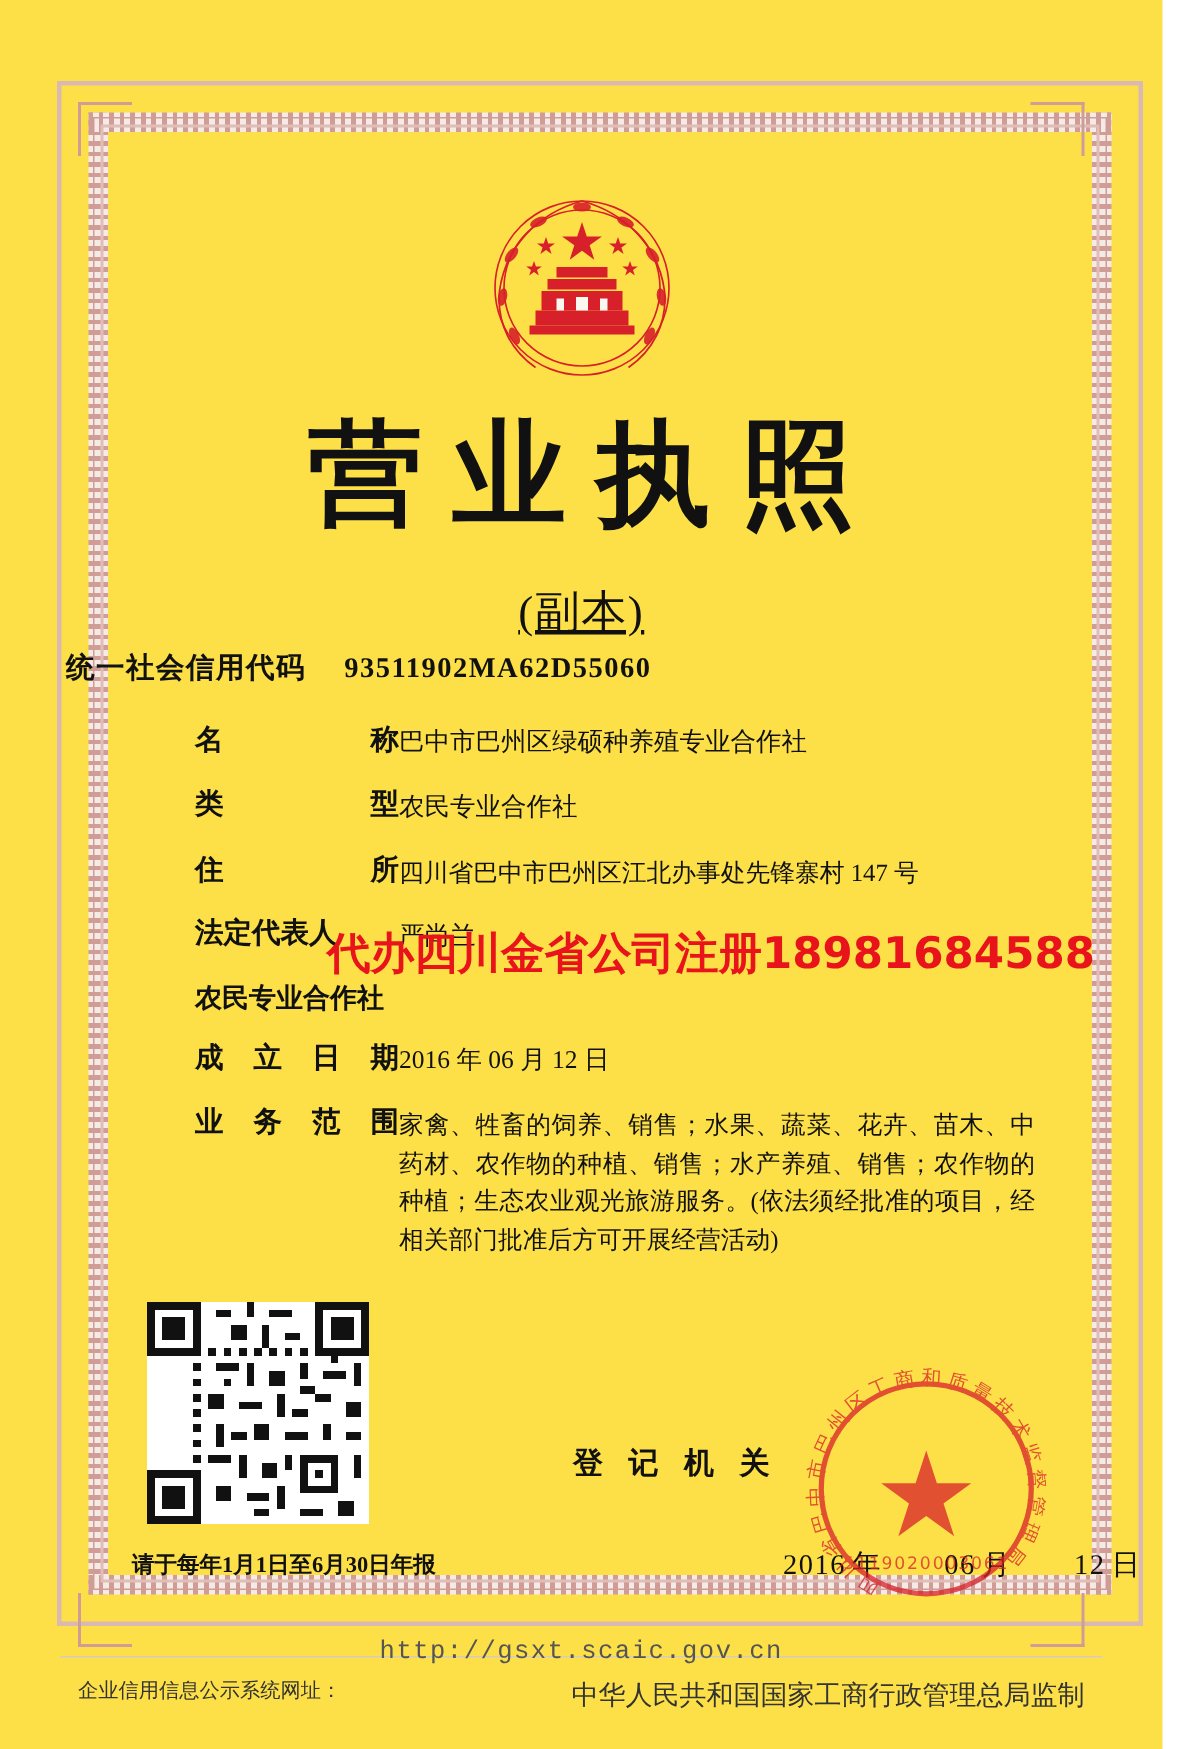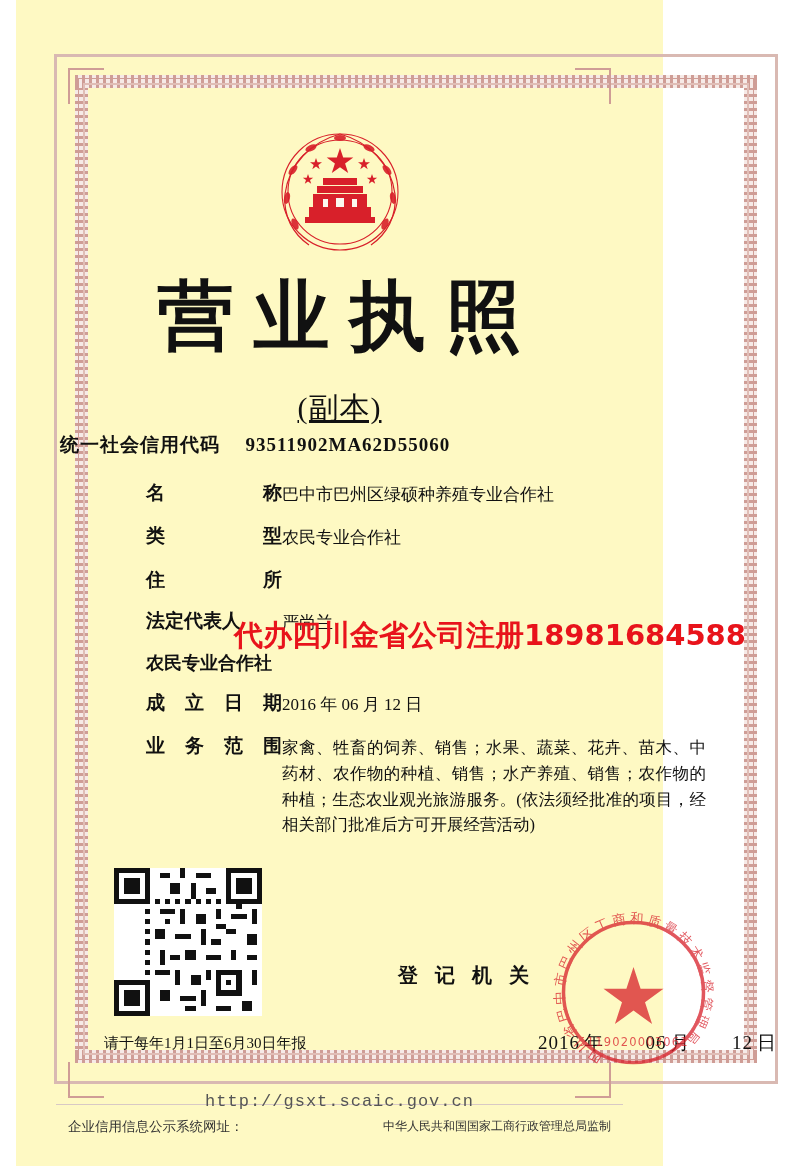--- a/index.html
+++ b/index.html
@@ -11,23 +11,23 @@
     width: 800px;
     height: 1166px;
     font-family: "Liberation Serif", serif;
     position: relative;
     overflow: hidden;
   }
 
   
   .page {
     position: absolute;
-    left: 16px; top: 0;
-    width: 647px; height: 1166px;
-    background: #fef9c3;
+    left: 0; top: 0;
+    width: 775px; height: 1166px;
+    background: #fde047;
   }
 
   
   .frame-outer {
     position: absolute;
     left: 38px; top: 54px;
     width: 724px; height: 1030px;
     border: 3px solid #d9b9b2;
     box-sizing: border-box;
   }
@@ -197,20 +197,21 @@
     opacity: .75;
   }
 
   
   .annual-note {
     position: absolute;
     left: 88px;
     top: 1034px;
     font-size: 15px;
     color: #111;
+    font-weight: bold;
   }
   .site-url {
     position: absolute;
     left: 0; right: 0;
     top: 1092px;
     text-align: center;
     font-family: "Liberation Mono", monospace;
     font-size: 17px;
     color: #555;
     letter-spacing: 1px;
@@ -219,21 +220,21 @@
     position: absolute;
     left: 52px;
     top: 1118px;
     font-size: 13.5px;
     color: #333;
   }
   .footer-right {
     position: absolute;
     right: 52px;
     top: 1118px;
-    font-size: 12px;
+    font-size: 18px;
     color: #333;
   }
   .bottom-rule {
     position: absolute;
     left: 40px; right: 40px;
     top: 1104px;
     height: 1px;
     background: #d8c9c5;
   }
 </style>
@@ -319,20 +320,21 @@
         <span>型</span>
       </div>
       <div class="value">农民专业合作社</div>
     </div>
 
     <div class="row">
       <div class="label spread">
         <span>住</span>
         <span>所</span>
       </div>
+      <div class="value small">四川省巴中市巴州区江北办事处先锋寨村 147 号</div>
     </div>
 
     <div class="row">
       <div class="label">法定代表人</div>
       <div class="value">严尚兰</div>
     </div>
 
     <div class="row">
       <div class="label" style="font-size:18px">农民专业合作社</div>
     </div>

